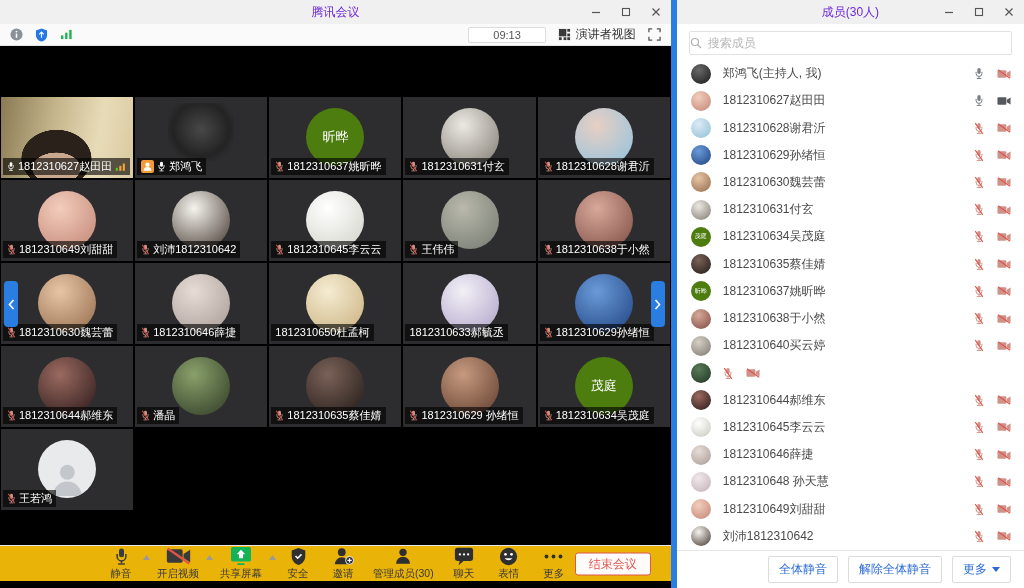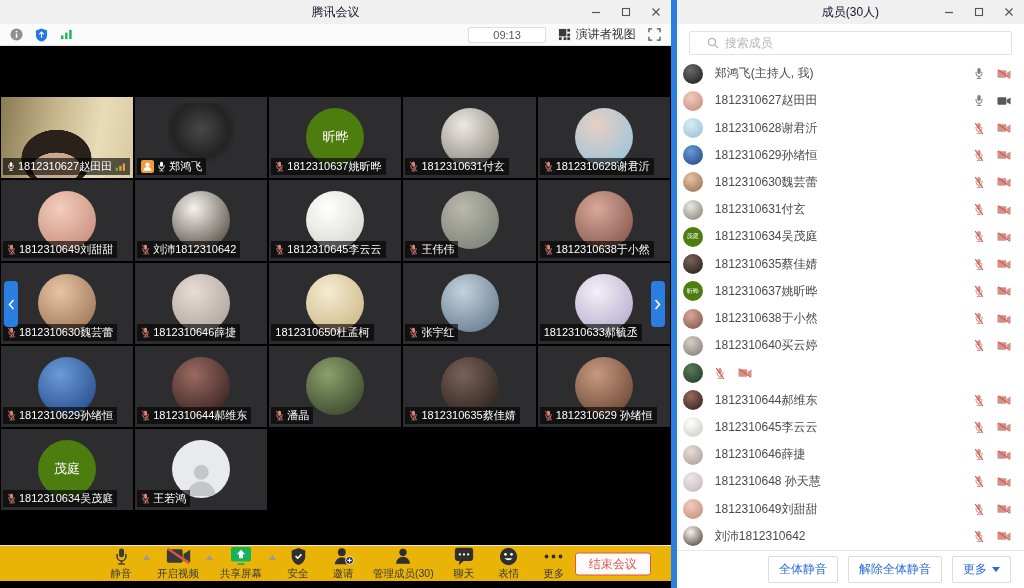--- a/index.html
+++ b/index.html
@@ -3,21 +3,21 @@
 <meta charset="utf-8">
 <style>
   * { margin:0; padding:0; box-sizing:border-box; }
   html,body { width:1024px; height:588px; overflow:hidden; }
   body { font-family:"Liberation Sans","DejaVu Sans",sans-serif; background:#000; }
   .app { display:flex; width:1024px; height:588px; }
 
   
   .main-window { width:711px; height:588px; display:flex; flex-direction:column; background:#000; }
   .titlebar { height:24px; background:#f0f0f0; display:flex; align-items:center; position:relative; flex:none; }
-  .tb-title { position:absolute; left:0; right:0; text-align:center; font-size:12px; color:#0f172a; pointer-events:none; }
+  .tb-title { position:absolute; left:0; right:0; text-align:center; font-size:12px; color:#6d28d9; pointer-events:none; }
   .tb-controls { margin-left:auto; display:flex; z-index:2; }
   .tb-btn { width:30px; height:24px; display:flex; align-items:center; justify-content:center; cursor:default; }
 
   .statusbar { height:22px; background:#fafafa; border-bottom:1px solid #e4e4e4; display:flex; align-items:center; padding:0 10px; gap:12px; flex:none; }
   .sb-right { margin-left:auto; display:flex; align-items:center; gap:12px; }
   .sb-time { font-size:11px; color:#555; border:1px solid #ddd; border-radius:2px; padding:1px 24px; background:#fff; }
   .sb-view { display:flex; align-items:center; gap:5px; font-size:12px; color:#333; }
 
   .video-area { position:relative; height:499px; background:#000; flex:none; }
   .grid { position:absolute; top:51px; left:1px; right:1px; height:413px;
@@ -48,25 +48,25 @@
   .end-btn { position:absolute; right:20px; top:50%; transform:translateY(-50%);
       border:1px solid #e0544a; color:#e0544a; background:#fffbfb; border-radius:3px;
       font-size:12px; padding:2px 13px; cursor:pointer; }
 
   
   .divider { width:6px; height:588px; background:#2a7de1; flex:none; }
 
   
   .panel { width:368px; height:588px; background:#fff; display:flex; flex-direction:column; }
   .search-wrap { padding:7px 12px 5px 12px; flex:none; }
-  .search-box { height:24px; border:1px solid #e2e2e2; border-radius:2px; display:flex; align-items:center; padding:0 17px; gap:6px; background:#fff; }
+  .search-box { height:24px; border:1px solid #e2e2e2; border-radius:2px; display:flex; align-items:center; padding:0 0; gap:6px; background:#fff; }
   .search-box input { border:none; outline:none; width:100%; font-size:12px; color:#333; background:transparent; font-family:inherit; }
   .search-box input::placeholder { color:#b8b8b8; }
   .member-list { flex:1; display:flex; flex-direction:column; overflow:hidden; }
-  .member-row { flex:1; display:flex; align-items:center; padding:0 13px 0 6px; cursor:pointer; }
+  .member-row { flex:1; display:flex; align-items:center; padding:0 13px 0 14px; cursor:pointer; }
   .m-avatar { width:20px; height:20px; border-radius:50%; margin-right:12px; flex:none; }
   .m-avatar.avatar-text { font-size:6px; }
   .m-name { font-size:12px; color:#4a4a4a; flex:1; white-space:nowrap; overflow:hidden; }
   .m-icons { display:flex; align-items:center; gap:13px; }
   .panel-footer { height:38px; border-top:1px solid #e8e8e8; display:flex; align-items:center; justify-content:flex-end; gap:10px; padding:0 13px; flex:none; }
   .footer-btn { border:1px solid #dcdcdc; background:#fff; color:#2a6bd3; font-size:12px; padding:4px 10px;
       border-radius:2px; display:flex; align-items:center; gap:5px; cursor:pointer; font-family:inherit; }
 </style>
 </head>
 <body>
@@ -305,33 +305,20 @@
               <span>1812310646薛捷</span>
             </div>
           </div>
           <div class="cell">
             <div class="avatar" style="background: radial-gradient(circle at 38% 30%, rgb(245, 236, 210) 0%, rgb(207, 185, 138) 85%);"></div>
             <div class="cell-label">
               <span>1812310650杜孟柯</span>
             </div>
           </div>
           <div class="cell">
-            <div class="avatar" style="background: radial-gradient(circle at 38% 30%, rgb(195, 210, 222) 0%, rgb(107, 127, 145) 85%);"></div>
-            <div class="cell-label">
-              <svg width="9" height="11" viewBox="0 0 24 30">
-                <rect x="8" y="2" width="8" height="14" rx="4" fill="#cf9289"></rect>
-                <path d="M5 11v4a7 7 0 0 0 14 0v-4" fill="none" stroke="#cf9289" stroke-width="2.4"></path>
-                <line x1="12" y1="22" x2="12" y2="26" stroke="#cf9289" stroke-width="2.4"></line>
-                <line x1="6.5" y1="27" x2="17.5" y2="27" stroke="#cf9289" stroke-width="2.2"></line>
-                <line x1="3" y1="2" x2="21" y2="28" stroke="#e0544a" stroke-width="2.8"></line>
-              </svg>
-              <span>张宇红</span>
-            </div>
-          </div>
-          <div class="cell">
             <div class="avatar" style="background: radial-gradient(circle at 38% 30%, rgb(242, 240, 246) 0%, rgb(185, 174, 208) 85%);"></div>
             <div class="cell-label">
               <span>1812310633郝毓丞</span>
             </div>
           </div>
           <div class="cell">
             <div class="avatar" style="background: radial-gradient(circle at 38% 30%, rgb(106, 154, 216) 0%, rgb(42, 79, 142) 85%);"></div>
             <div class="cell-label">
               <svg width="9" height="11" viewBox="0 0 24 30">
                 <rect x="8" y="2" width="8" height="14" rx="4" fill="#cf9289"></rect>

